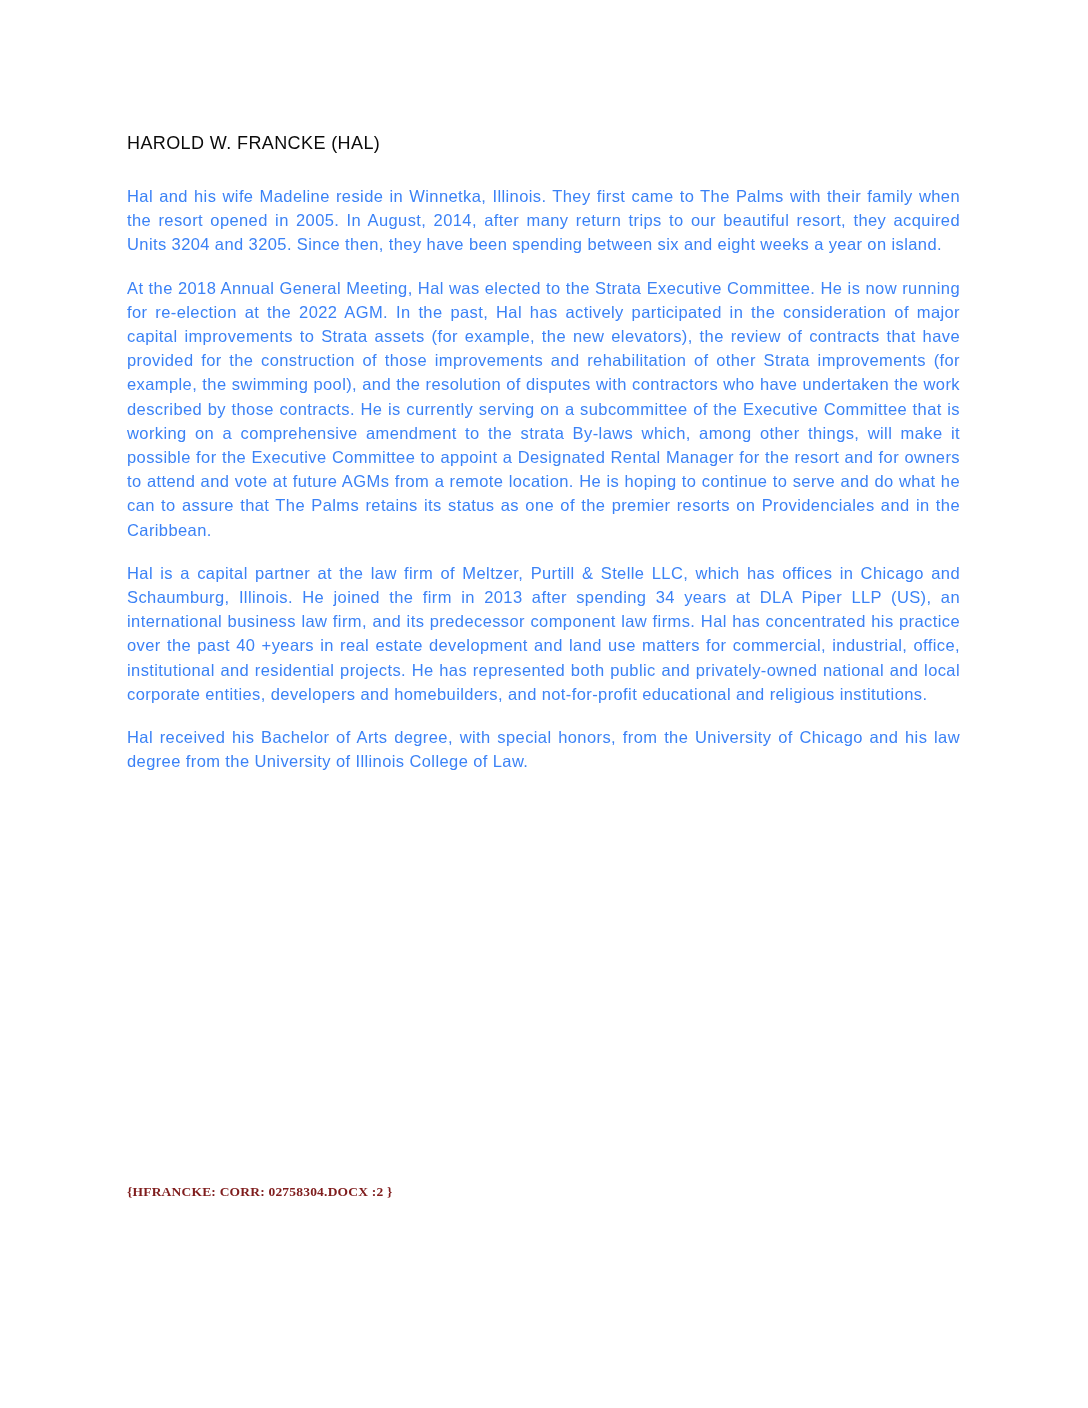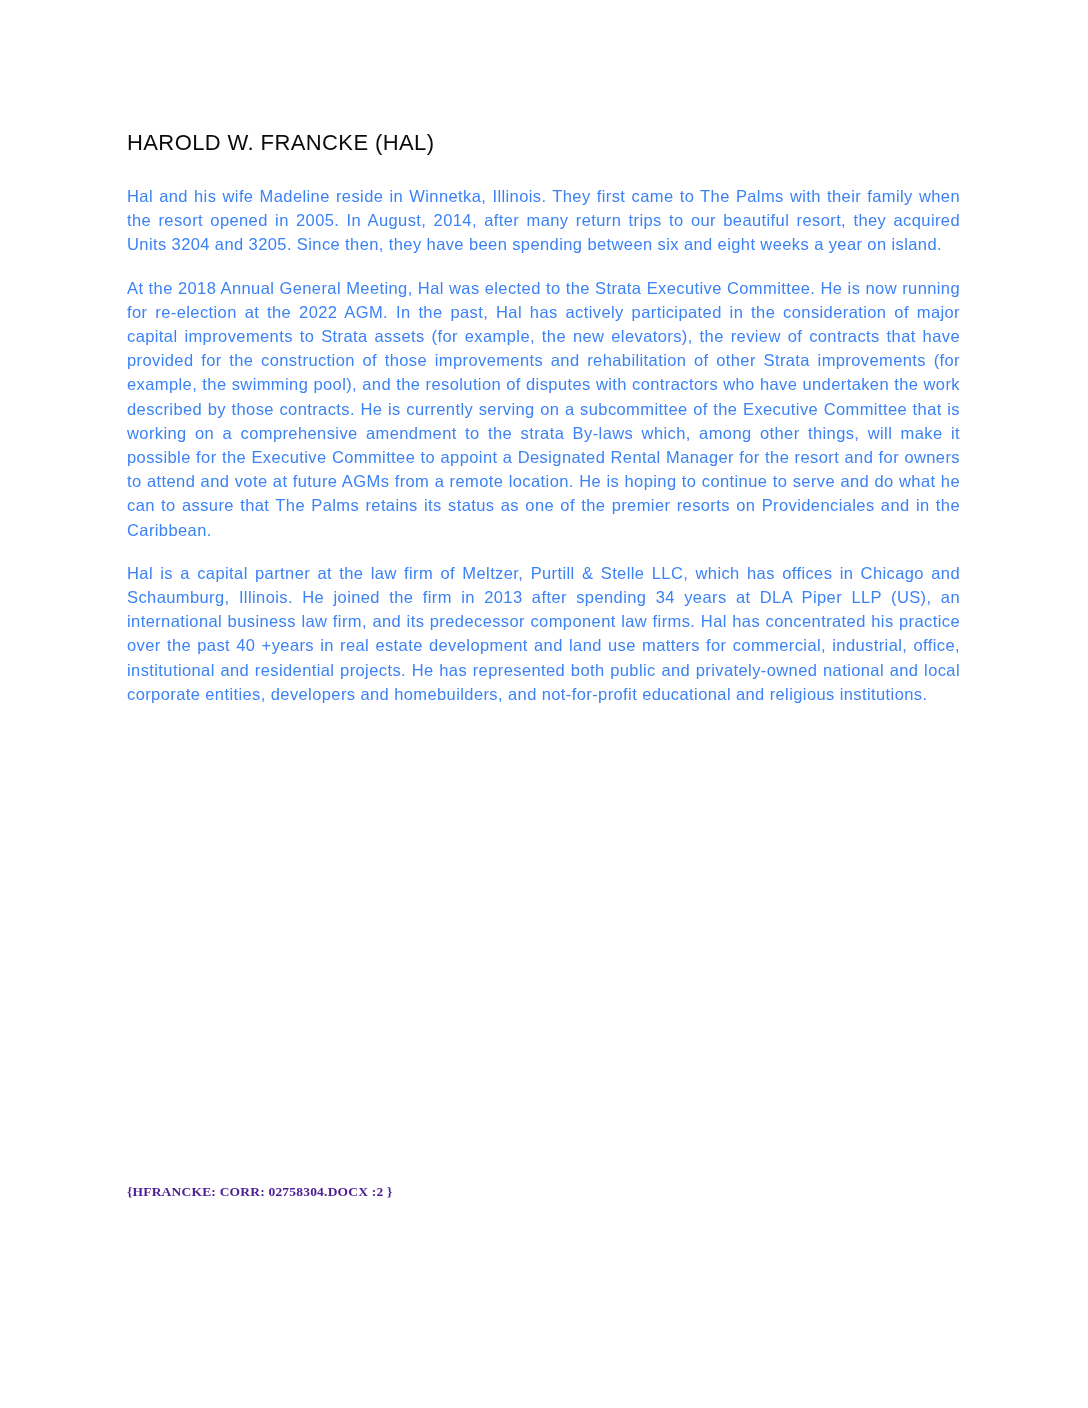--- a/index.html
+++ b/index.html
@@ -16,21 +16,21 @@
     font-family: "Liberation Sans", sans-serif;
     color: #0b0b0b;
   }
   .content {
     position: absolute;
     left: 127px;
     top: 131px;
     width: 833px;
   }
   .doc-title {
-    font-size: 22px;
+    font-size: 18px;
     font-weight: normal;
     letter-spacing: 0.4px;
     line-height: 24px;
     margin: 0 0 29px 0;
     color: #0b0b0b;
   }
   .body-para {
     font-size: 16.5px;
     letter-spacing: 0.4px;
     line-height: 24.2px;
@@ -42,27 +42,28 @@
     margin-bottom: 0;
   }
   .doc-footer {
     position: absolute;
     left: 127px;
     top: 1184px;
     font-family: "Liberation Serif", serif;
     font-weight: bold;
     font-size: 13.5px;
     letter-spacing: 0.2px;
-    color: #4c1d95;
+    color: #7f1d1d;
   }
 </style>
 </head>
 <body>
 
 <div class="page">
   <div class="content">
     <h1 class="doc-title">HAROLD W. FRANCKE (HAL)</h1>
     <p class="body-para">Hal and his wife Madeline reside in Winnetka, Illinois. They first came to The Palms with their family when the resort opened in 2005. In August, 2014, after many return trips to our beautiful resort, they acquired Units 3204 and 3205. Since then, they have been spending between six and eight weeks a year on island.</p>
     <p class="body-para">At the 2018 Annual General Meeting, Hal was elected to the Strata Executive Committee. He is now running for re-election at the 2022 AGM. In the past, Hal has actively participated in the consideration of major capital improvements to Strata assets (for example, the new elevators), the review of contracts that have provided for the construction of those improvements and rehabilitation of other Strata improvements (for example, the swimming pool), and the resolution of disputes with contractors who have undertaken the work described by those contracts. He is currently serving on a subcommittee of the Executive Committee that is working on a comprehensive amendment to the strata By-laws which, among other things, will make it possible for the Executive Committee to appoint a Designated Rental Manager for the resort and for owners to attend and vote at future AGMs from a remote location. He is hoping to continue to serve and do what he can to assure that The Palms retains its status as one of the premier resorts on Providenciales and in the Caribbean.</p>
     <p class="body-para">Hal is a capital partner at the law firm of Meltzer, Purtill &amp; Stelle LLC, which has offices in Chicago and Schaumburg, Illinois. He joined the firm in 2013 after spending 34 years at DLA Piper LLP (US), an international business law firm, and its predecessor component law firms. Hal has concentrated his practice over the past 40 +years in real estate development and land use matters for commercial, industrial, office, institutional and residential projects. He has represented both public and privately-owned national and local corporate entities, developers and homebuilders, and not-for-profit educational and religious institutions.</p>
+    <p class="body-para">Hal received his Bachelor of Arts degree, with special honors, from the University of Chicago and his law degree from the University of Illinois College of Law.</p>
   </div>
   <div class="doc-footer">{HFRANCKE: CORR: 02758304.DOCX :2 }</div>
 </div>
 
 </body></html>

